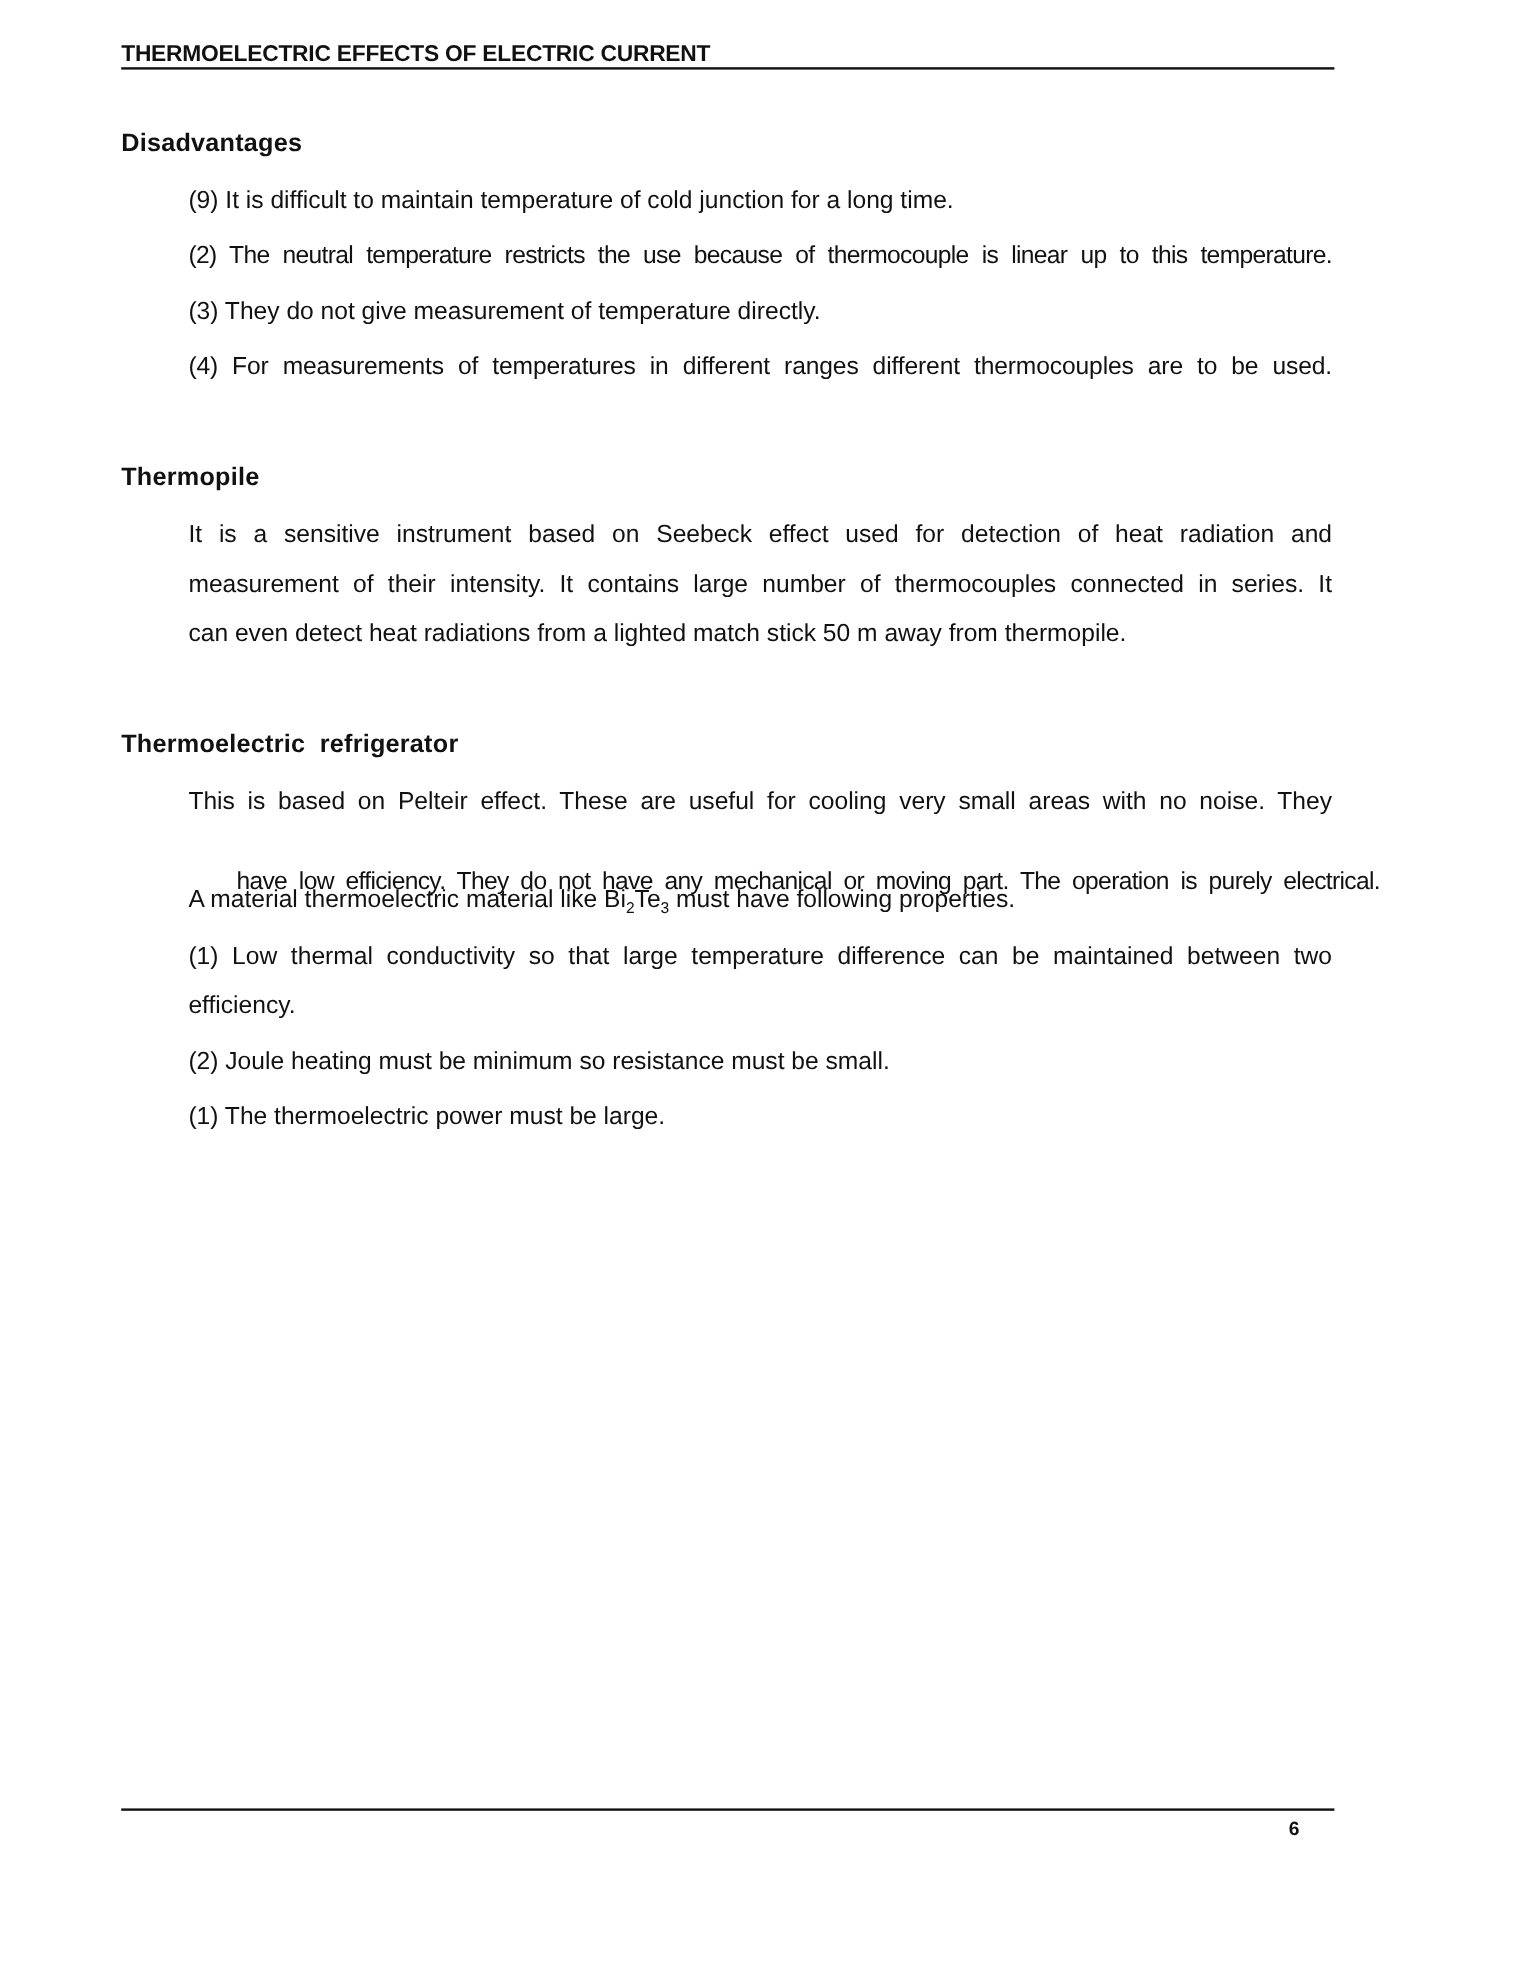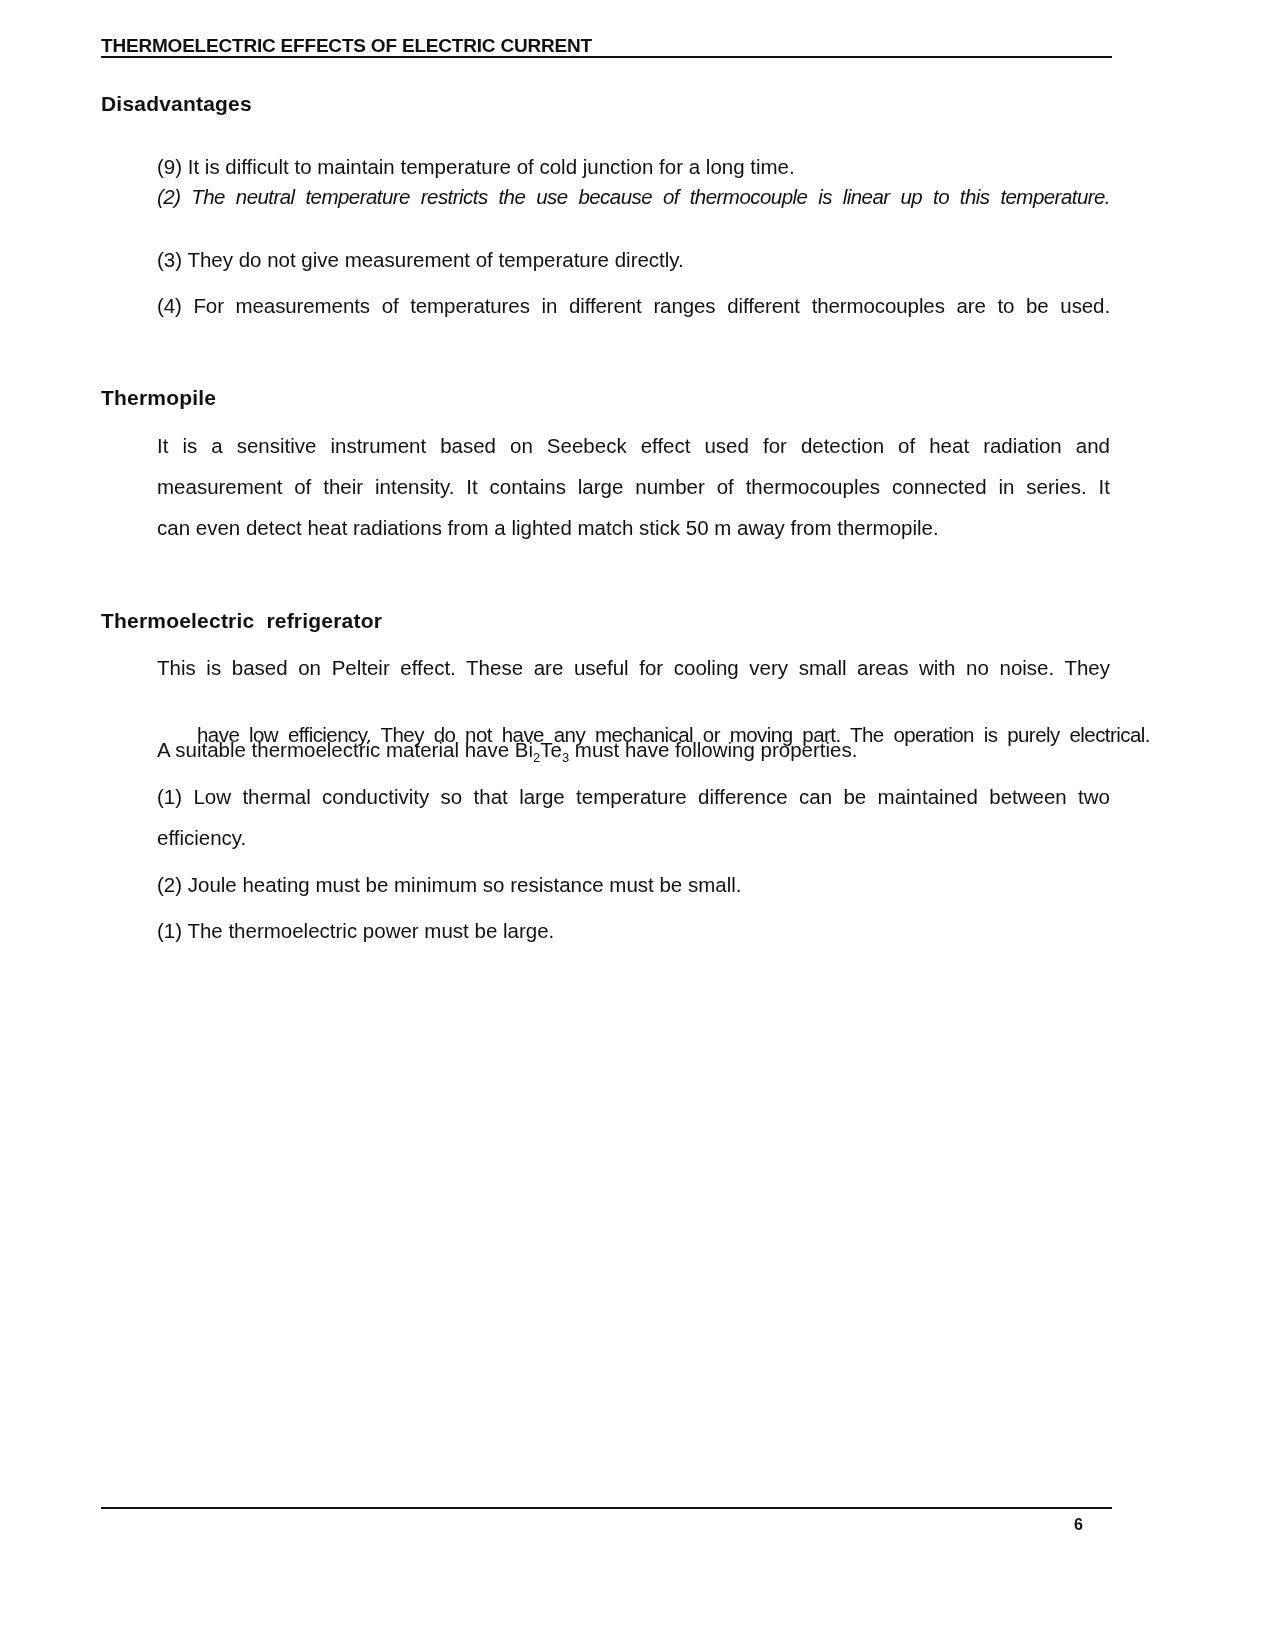--- a/index.html
+++ b/index.html
@@ -31,34 +31,34 @@
     }
     .tight { letter-spacing: -0.55px; word-spacing: -1px; }
     sub { font-size: 13px; vertical-align: -5px; line-height: 0; }
   </style>
 </head>
 <body>
 
 <div class="header-title">THERMOELECTRIC EFFECTS OF ELECTRIC CURRENT</div>
 <div class="rule top"></div>
 
-<div class="section-heading" style="top:92px;">Disadvantages</div>
+<div class="section-heading" style="top:108px;">Disadvantages</div>
 <div class="line" style="top:155px;">(9) It is difficult to maintain temperature of cold junction for a long time.</div>
-<div class="justify tight" style="top:185px;font-style:italic;">(2) The neutral temperature restricts the use because of thermocouple is linear up to this temperature.</div>
+<div class="justify tight" style="top:201px;">(2) The neutral temperature restricts the use because of thermocouple is linear up to this temperature.</div>
 <div class="line" style="top:248px;">(3) They do not give measurement of temperature directly.</div>
 <div class="justify" style="top:294px; letter-spacing:-0.1px;">(4) For measurements of temperatures in different ranges different thermocouples are to be used.</div>
 
 <div class="section-heading" style="top:386px;">Thermopile</div>
 <div class="justify" style="top:434px;">It is a sensitive instrument based on Seebeck effect used for detection of heat radiation and</div>
 <div class="justify" style="top:475px;">measurement of their intensity. It contains large number of thermocouples connected in series. It</div>
 <div class="line" style="top:516px;">can even detect heat radiations from a lighted match stick 50 m away from thermopile.</div>
 
 <div class="section-heading" style="top:609px; white-space:pre;">Thermoelectric  refrigerator</div>
 <div class="justify" style="top:656px;">This is based on Pelteir effect. These are useful for cooling very small areas with no noise. They</div>
 <div class="justify tight" style="top:723px;margin-left:40px;">have low efficiency. They do not have any mechanical or moving part. The operation is purely electrical.</div>
-<div class="line" style="top:738px; white-space:pre;"><span>A suitable thermoelectric material have </span><span>Bi</span><sub>2</sub><span>Te</span><sub>3</sub><span> must have following properties.</span></div>
+<div class="line" style="top:738px; white-space:pre;"><span>A material thermoelectric material like </span><span>Bi</span><sub>2</sub><span>Te</span><sub>3</sub><span> must have following properties.</span></div>
 <div class="justify" style="top:785px;">(1) Low thermal conductivity so that large temperature difference can be maintained between two</div>
 <div class="line" style="top:826px;">efficiency.</div>
 <div class="line" style="top:873px;">(2) Joule heating must be minimum so resistance must be small.</div>
 <div class="line" style="top:919px;">(1) The thermoelectric power must be large.</div>
 
 <div class="rule bottom"></div>
 <div class="page-number">6</div>
 
 </body></html>

